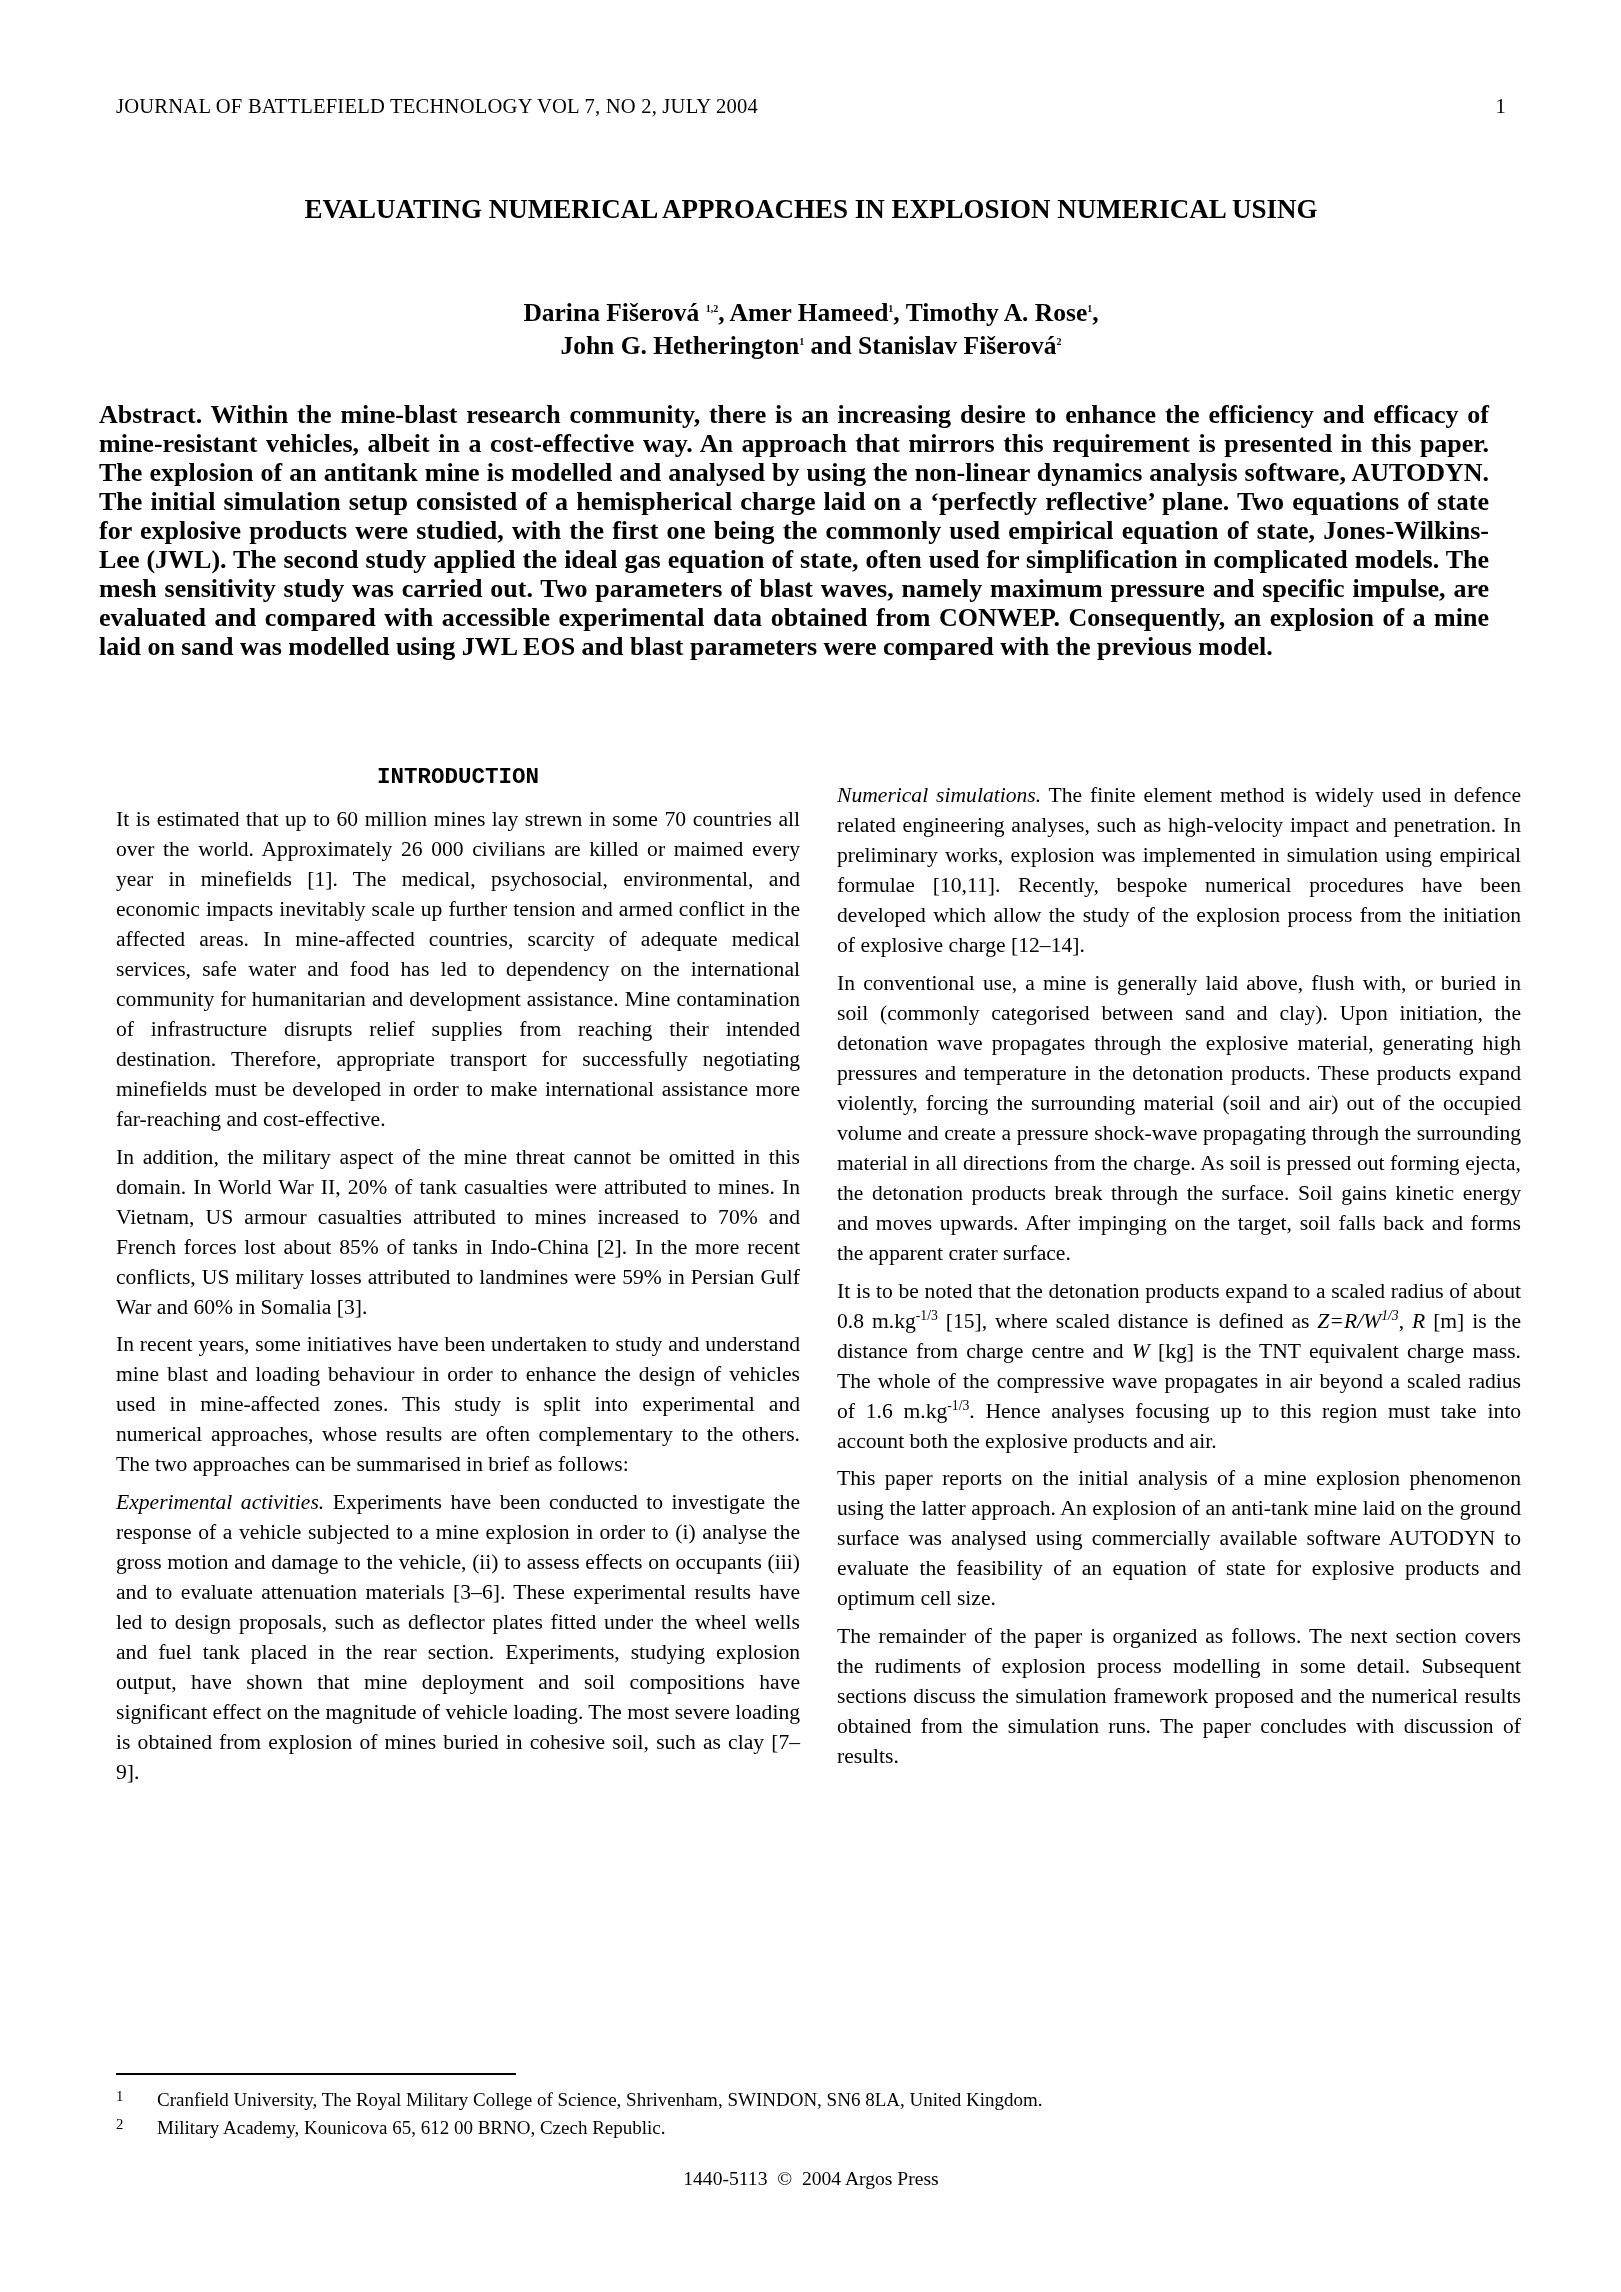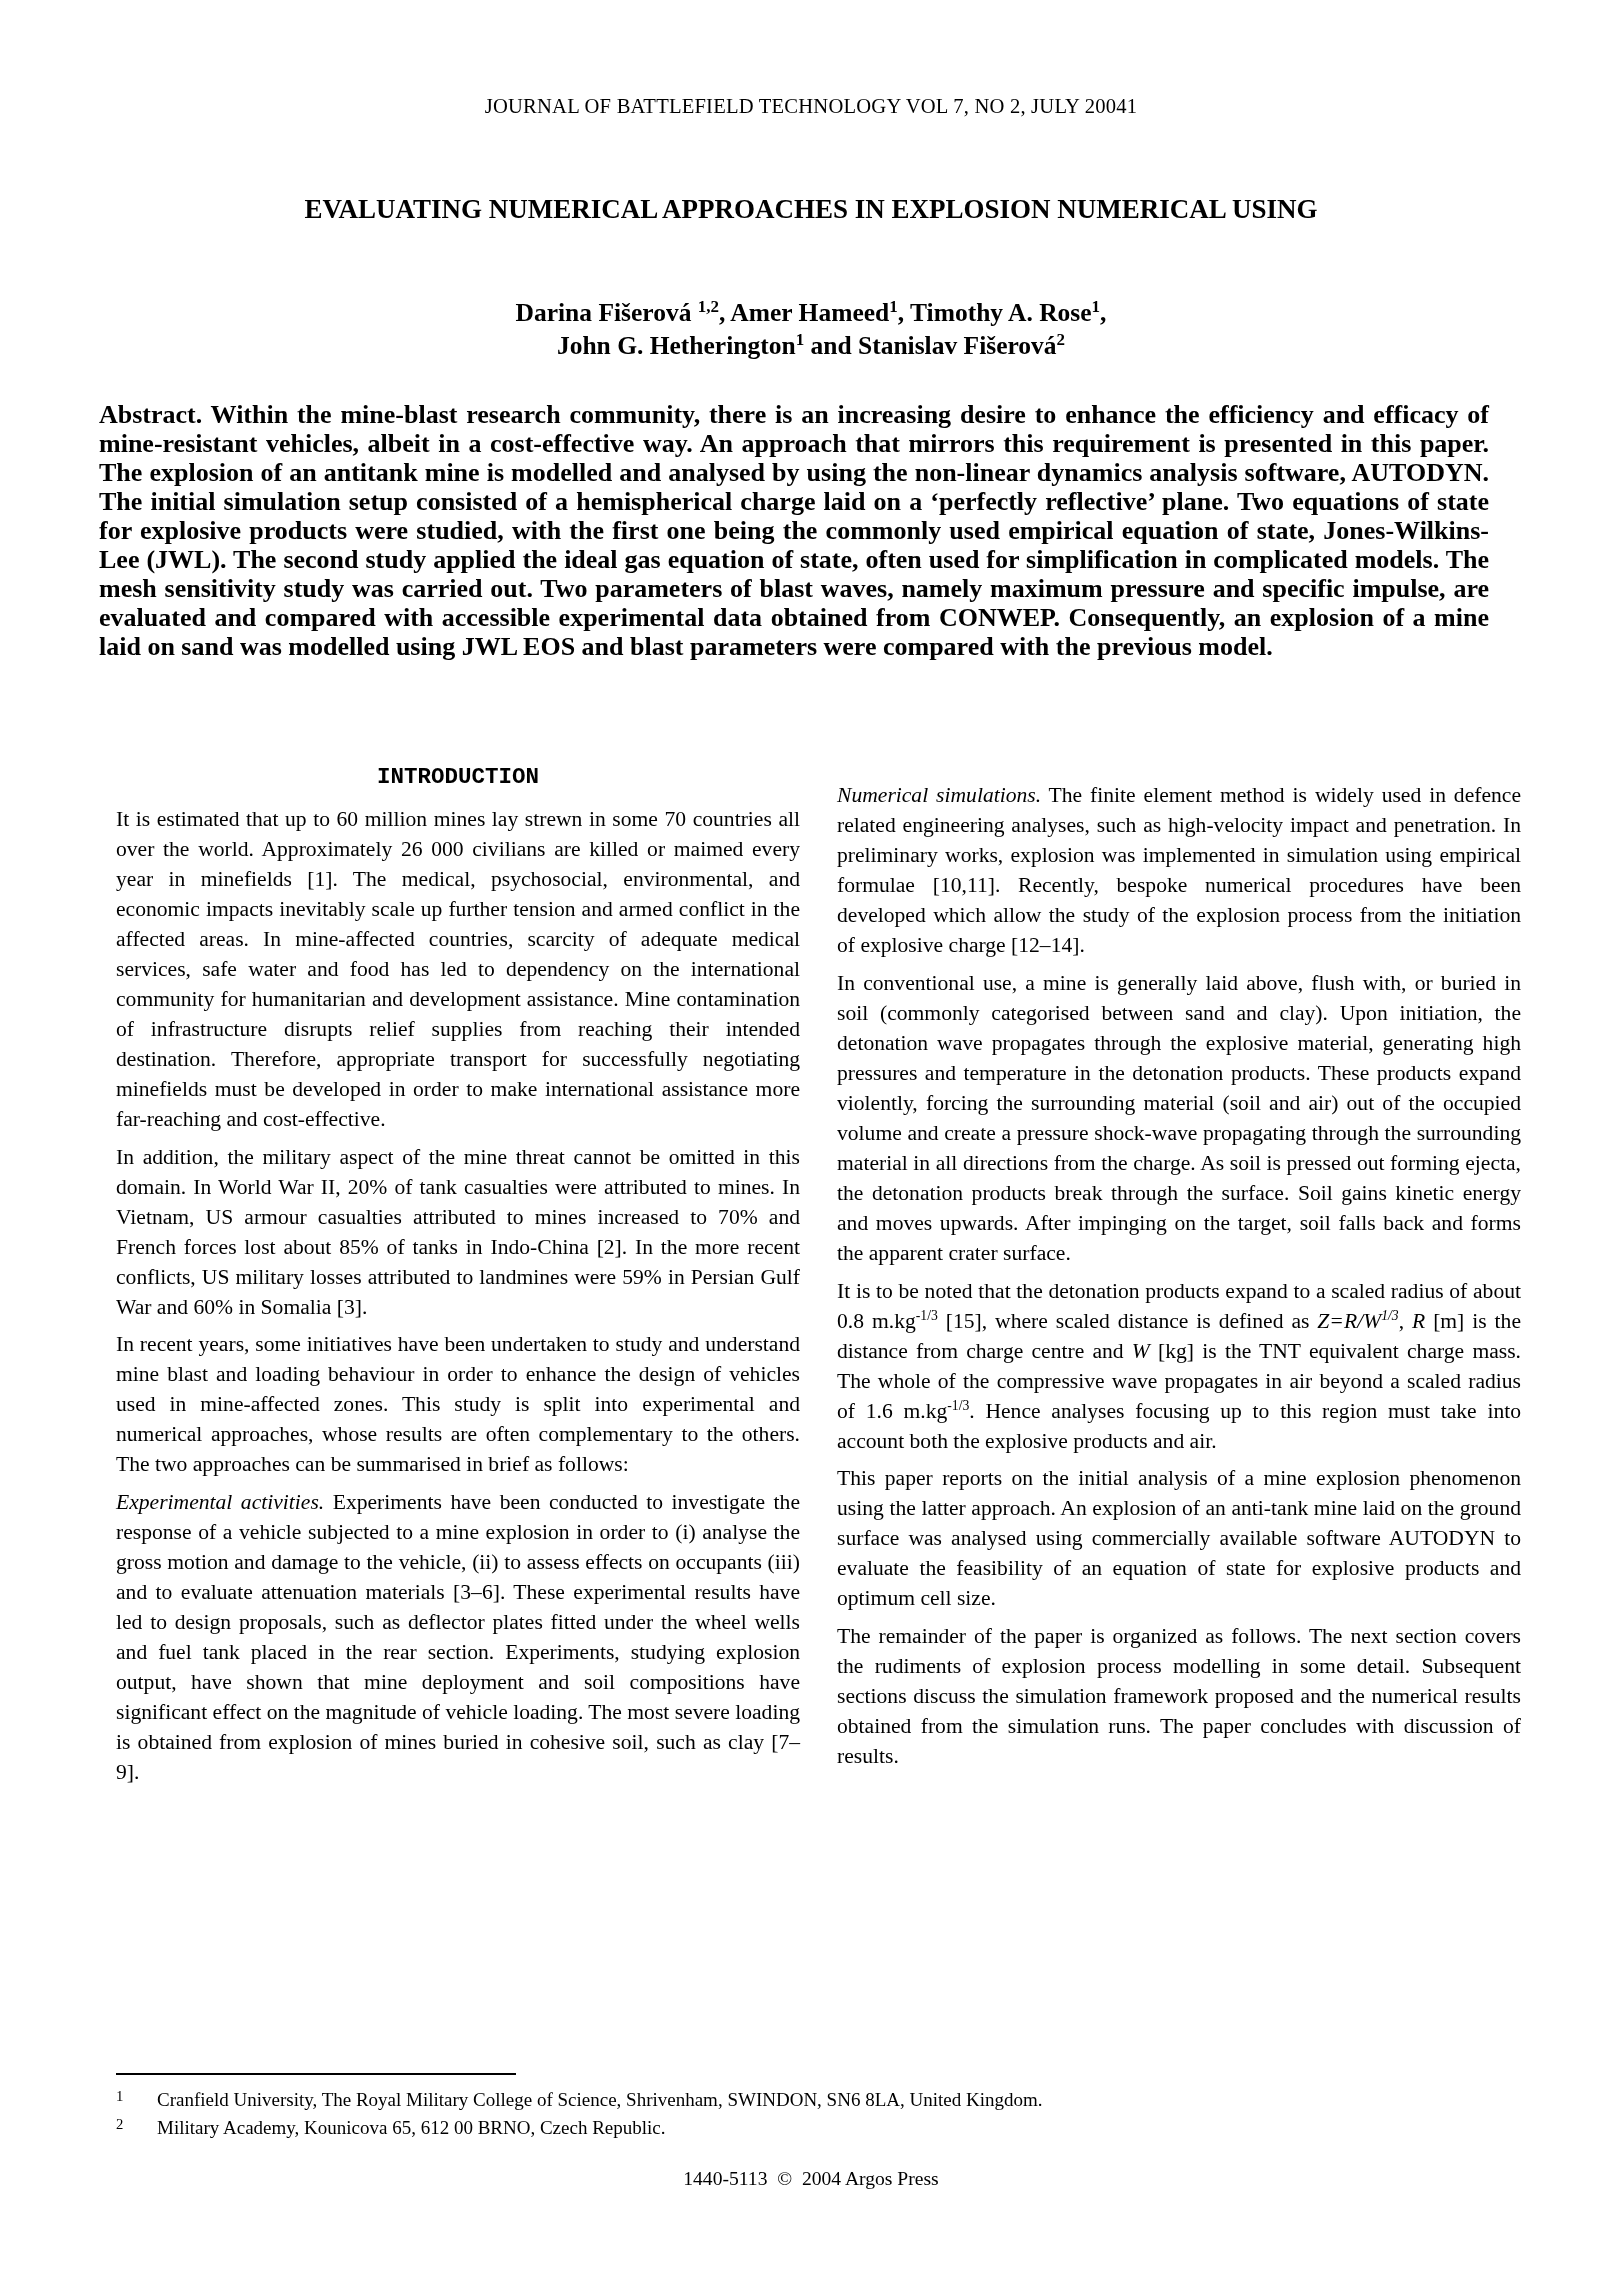--- a/index.html
+++ b/index.html
@@ -1,22 +1,22 @@
 <!DOCTYPE html>
 <html><head>
 <meta charset="utf-8">
 <style>
   html, body { margin: 0; padding: 0; background: #ffffff; }
   body { width: 1621px; height: 2293px; position: relative; overflow: hidden;
          font-family: "Liberation Serif", "DejaVu Serif", serif; color: #000; }
   .abs { position: absolute; }
-  .running-head { left: 116px; top: 95px; width: 1390px; font-size: 20.6px; display: flex; justify-content: center; letter-spacing: 0.2px; }
+  .running-head { left: 116px; top: 95px; width: 1390px; font-size: 20.6px; display: flex; justify-content: space-between; letter-spacing: 0.2px; }
   .title { left: 116px; top: 192px; width: 1390px; text-align: center; font-weight: bold; font-size: 27px; line-height: 35px; }
   .authors { left: 116px; top: 296px; width: 1390px; text-align: center; font-weight: bold; font-size: 25.5px; line-height: 33px; }
-  .authors sup { font-size: 17px; vertical-align: super; line-height: 0; }
+  .authors sup { font-size: 10px; vertical-align: super; line-height: 0; }
   .abstract { left: 99px; top: 400px; width: 1390px; font-weight: bold; font-size: 26px; line-height: 29px; text-align: justify; }
   .col { width: 684px; font-size: 21.6px; line-height: 30px; text-align: justify; }
   .col p { margin: 0 0 7.8px 0; }
   .col-left { left: 116px; top: 763px; }
   .col-right { left: 837px; top: 780px; }
   .section-heading { text-align: center; font-weight: bold; font-size: 22.5px; margin: 0 0 11.8px 0 !important; line-height: 29px; font-family: Liberation Mono, monospace; }
   .lead-in { font-style: italic; }
   .col sup { font-size: 13.7px; vertical-align: super; line-height: 0; }
   .var { font-style: italic; }
   .footnote-rule { left: 116px; top: 2073px; width: 400px; height: 2px; background: #000; }

